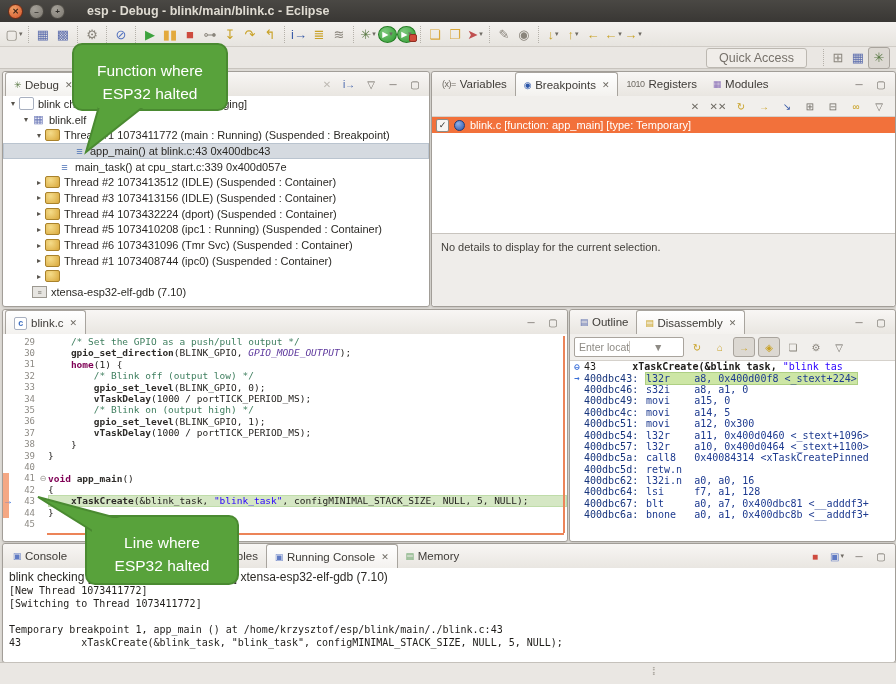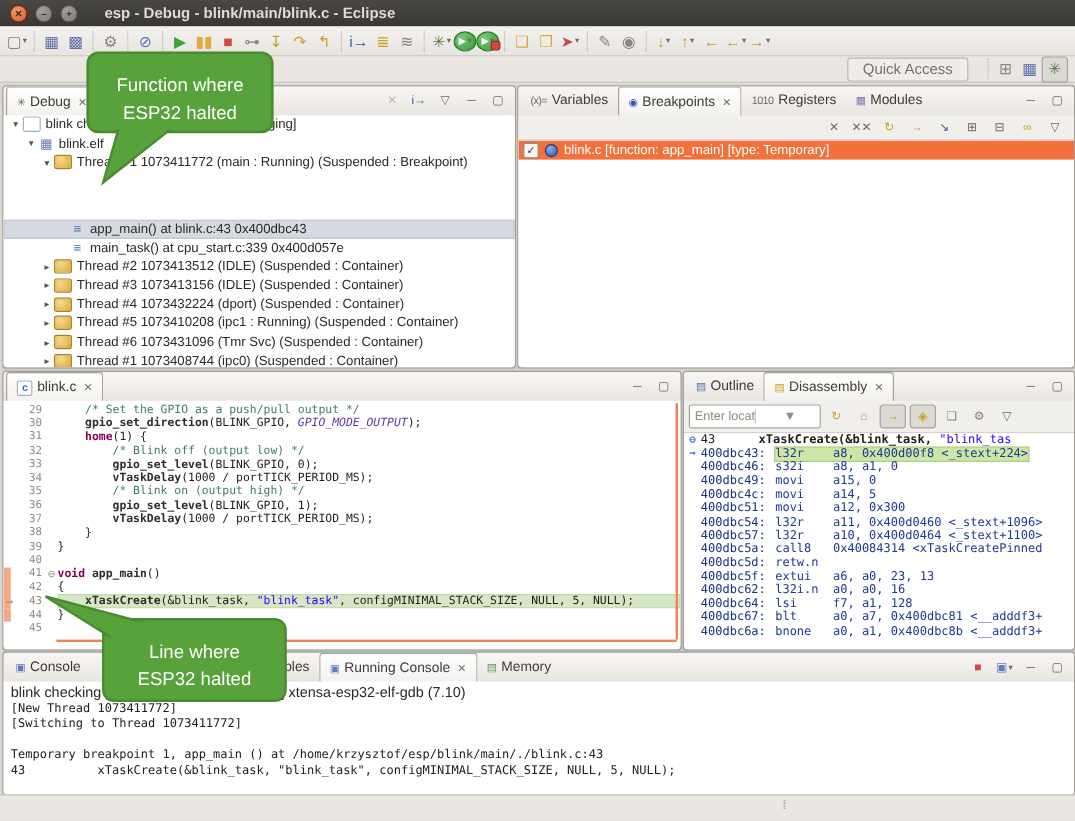--- a/index.html
+++ b/index.html
@@ -260,21 +260,21 @@
       <div class="trow" style="padding-left: 17px;">
         <span class="expander">▾</span>
         <span class="ticon ic-elf"></span>
         <span class="tlabel">blink.elf</span>
       </div>
       <div class="trow" style="padding-left: 30px;">
         <span class="expander">▾</span>
         <span class="ticon ic-thread"></span>
         <span class="tlabel">Thread #1 1073411772 (main : Running) (Suspended : Breakpoint)</span>
       </div>
-      <div class="trow selected" style="padding-left: 43px; margin-top: 40px;">
+      <div class="trow selected" style="padding-left: 58px;">
         <span class="expander"></span>
         <span class="ticon ic-frame"></span>
         <span class="tlabel">app_main() at blink.c:43 0x400dbc43</span>
       </div>
       <div class="trow" style="padding-left: 43px;">
         <span class="expander"></span>
         <span class="ticon ic-frame"></span>
         <span class="tlabel">main_task() at cpu_start.c:339 0x400d057e</span>
       </div>
       <div class="trow" style="padding-left: 30px;">
@@ -379,20 +379,21 @@
       <span class="tbi" style="color: rgb(110, 106, 99);">
         <span>▽</span>
       </span>
   </div>
   <div class="pbody" style="top:45px">
     <div class="bprow">
       <span class="bpcheck">✓</span>
       <span class="bpicon"></span>
       <span>blink.c [function: app_main] [type: Temporary]</span>
     </div>
+    <div class="bpdetails">No details to display for the current selection.</div>
   </div>
 </div>
 
 <div class="panel" style="left:2px;top:309px;width:564px;height:231px">
   <div class="phead">
     <div class="tab active closable">
       <span class="tabicon ic-c" style="width:11px;height:11px;display:inline-flex;align-items:center;justify-content:center">c</span>
       <span>blink.c</span>
       <span class="tabclose">✕</span>
     </div>
@@ -605,25 +606,20 @@
       </div>
       <div class="drow">
         <span class="dptr"></span>
         <span class="daddr">400dbc5a:</span>
         <span class="dtext">call8   0x40084314 &lt;xTaskCreatePinned</span>
       </div>
       <div class="drow">
         <span class="dptr"></span>
         <span class="daddr">400dbc5d:</span>
         <span class="dtext">retw.n</span>
-      </div>
-      <div class="drow">
-        <span class="dptr"></span>
-        <span class="daddr">400dbc5f:</span>
-        <span class="dtext">extui   a6, a0, 23, 13</span>
       </div>
       <div class="drow">
         <span class="dptr"></span>
         <span class="daddr">400dbc62:</span>
         <span class="dtext">l32i.n  a0, a0, 16</span>
       </div>
       <div class="drow">
         <span class="dptr"></span>
         <span class="daddr">400dbc64:</span>
         <span class="dtext">lsi     f7, a1, 128</span>

